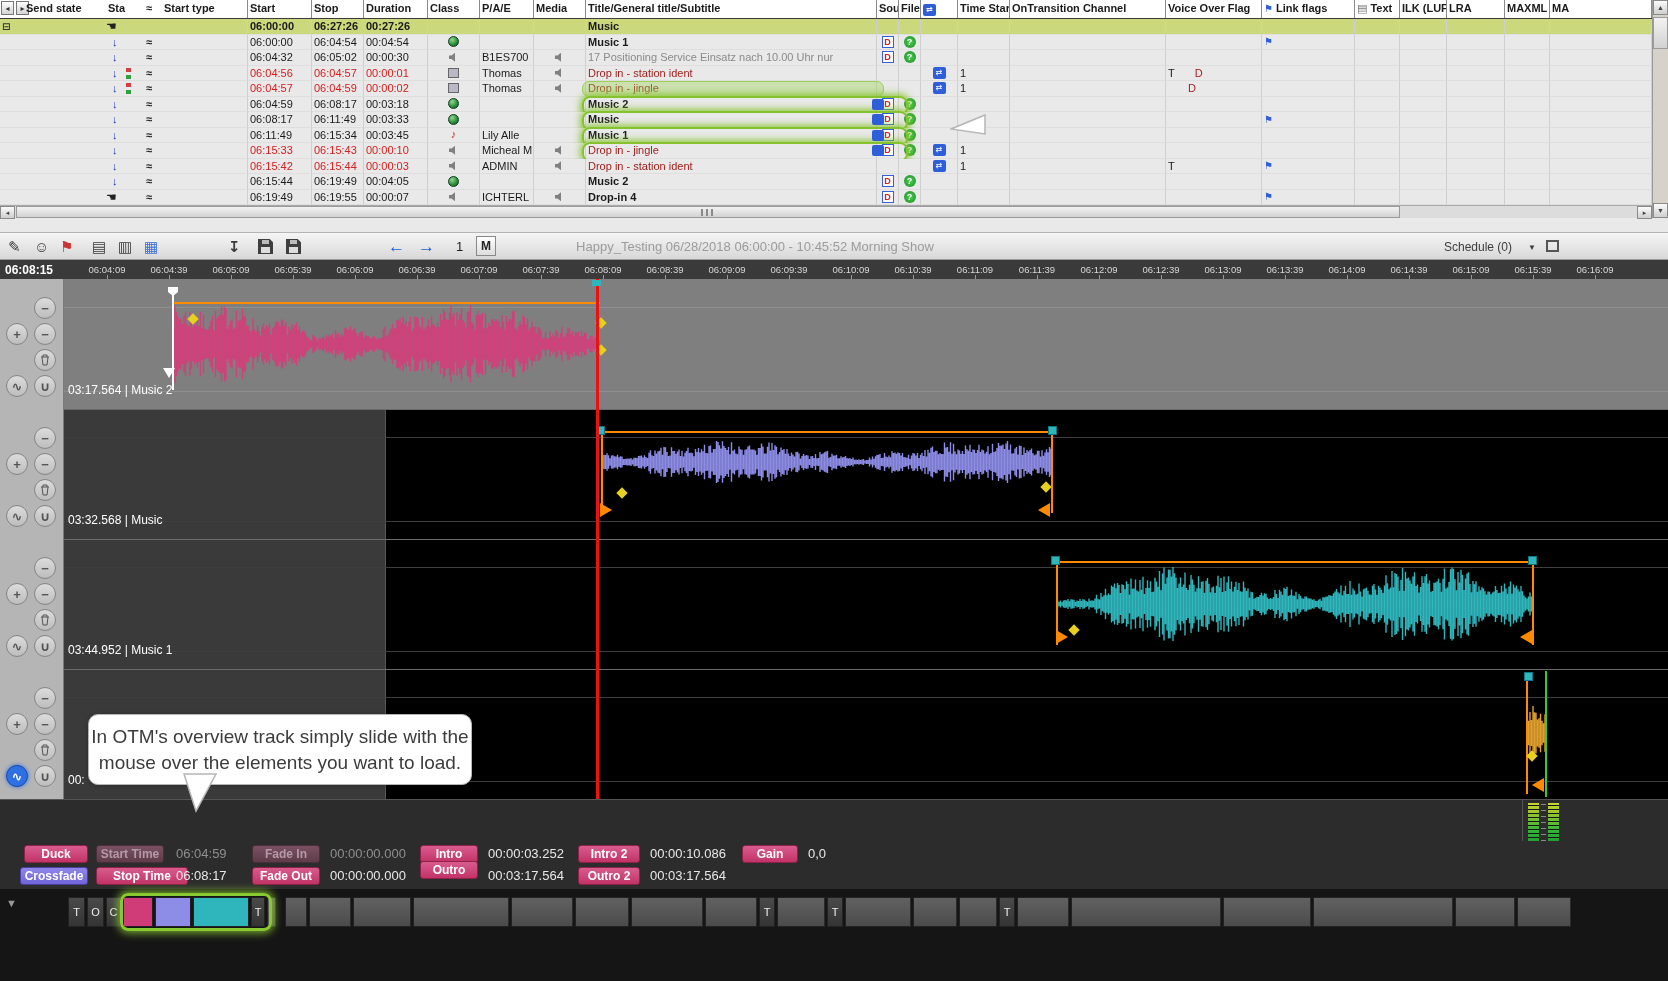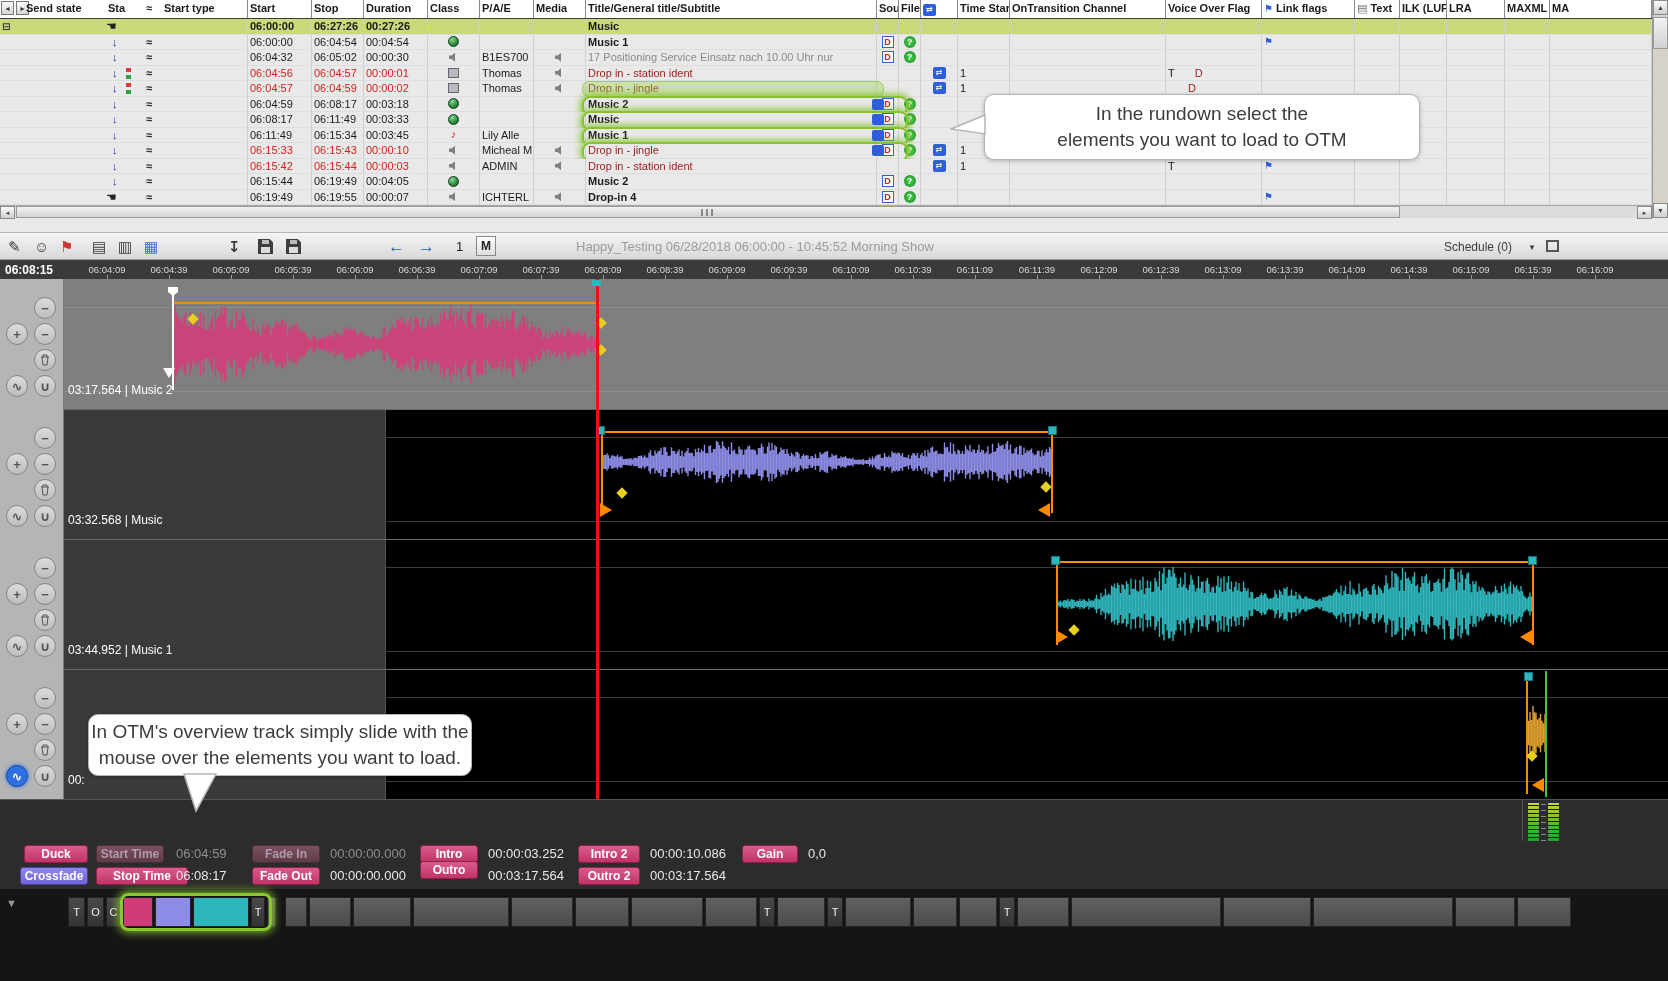--- a/index.html
+++ b/index.html
@@ -1016,25 +1016,23 @@
 
         <div class="ovb seg" style="width: 140px;"><span></span></div>
 
         <div class="ovb seg" style="width: 60px;"><span></span></div>
 
         <div class="ovb seg" style="width: 54px;"><span></span></div>
       </div>
     <div id="ovglow"></div>
   </div>
 
-  <div class="callout" style="left:984px;top:94px;width:436px;height:66px">In the rundown select the
-elements you want to load to OTM</div>
   <svg class="ctail" style="left:950px;top:112px" width="36" height="30">
       <polygon points="35,3 1,17 35,22" fill="#fff" stroke="#b5b5b5" stroke-width="1.5"></polygon>
     </svg>
 
-  <div class="callout" style="left:88px;top:714px;width:384px;height:62px">In OTM's overview track simply slide with the
+  <div class="callout" style="left:88px;top:714px;width:384px;height:71px">In OTM's overview track simply slide with the
 mouse over the elements you want to load.</div>
   <svg class="ctail" style="left:180px;top:773px" width="40" height="40">
       <polygon points="4,1 36,1 16,38" fill="#fff" stroke="#b5b5b5" stroke-width="1.5"></polygon>
     </svg>
 
 </div>
 
 </body></html>

